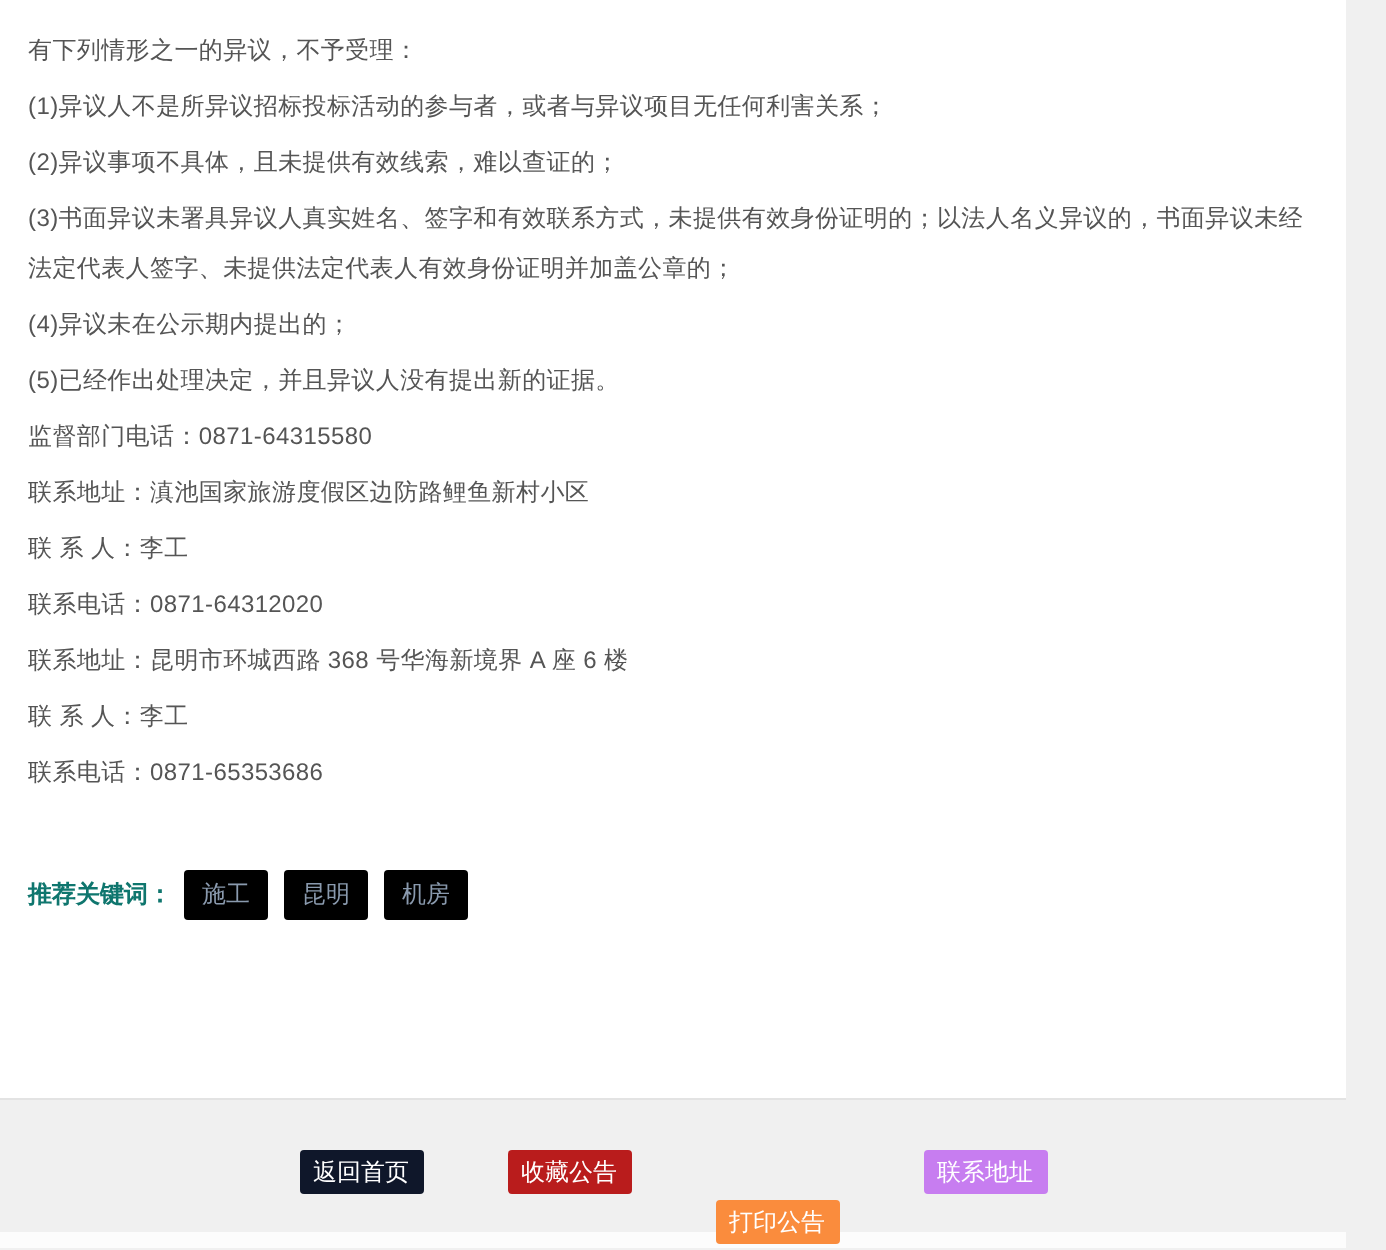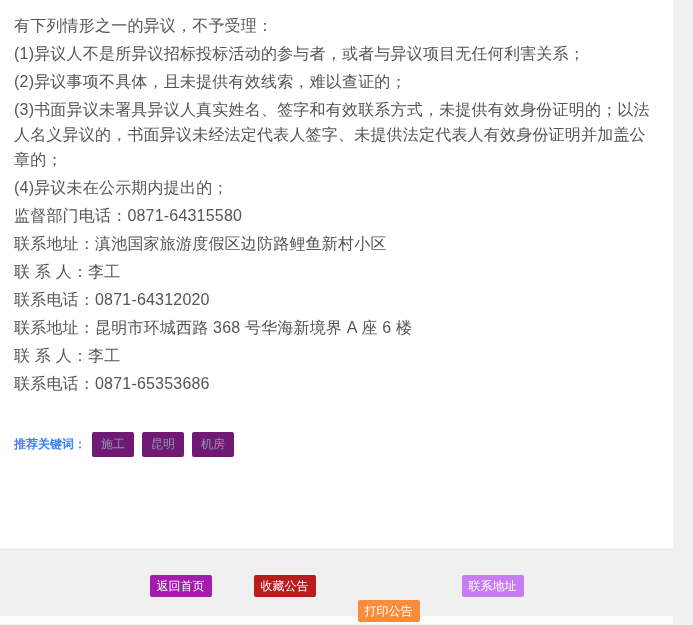--- a/index.html
+++ b/index.html
@@ -10,43 +10,43 @@
     overflow: hidden;
   }
   .article-card {
     width: 673px; height: 550px;
     background: #ffffff;
     border-bottom: 1px solid #e3e3e3;
     padding: 13px 16px 0 14px;
     overflow: hidden;
   }
   .article-card p {
-    font-size: 16px;
+    font-size: 12px;
     line-height: 25px;
     color: #555555;
     margin-bottom: 3px;
     letter-spacing: 0.2px;
   }
   .red { color: #e8463f; }
   .keywords-row {
     margin-top: 36px;
     display: flex;
     align-items: center;
   }
   .keywords-label {
     font-size: 12px;
     font-weight: bold;
-    color: #3b82f6;
+    color: #0f766e;
     margin-right: 6px;
   }
   .keyword-tag {
     display: inline-block;
     padding: 4px 9px;
     margin-right: 8px;
-    background: #701a75;
+    background: #000000;
     color: #8a9aae;
     font-size: 12px;
     border-radius: 2px;
     text-decoration: none;
     cursor: pointer;
   }
   .footer-band {
     width: 673px; height: 66px;
     padding-top: 25px;
     display: flex;
@@ -72,39 +72,40 @@
 </style>
 </head>
 <body>
 
 <div class="article-card">
   <p>有下列情形之一的异议，不予受理：</p>
   <p>(1)异议人不是所异议招标投标活动的参与者，或者与异议项目无任何利害关系；</p>
   <p>(2)异议事项不具体，且未提供有效线索，难以查证的；</p>
   <p>(3)书面异议未署具异议人真实姓名、签字和有效联系方式，未提供有效身份证明的；以法人名义异议的，书面异议未经法定代表人签字、未提供法定代表人有效身份证明并加盖公章的；</p>
   <p>(4)异议未在公示期内提出的；</p>
+  <p>(5)已经作出处理决定，并且异议人没有提出新的证据。</p>
 
   <p>监督部门电话：0871-64315580</p>
 
   <p>联系地址：滇池国家旅游度假区边防路鲤鱼新村小区</p>
   <p>联 系 人：李工</p>
   <p>联系电话：0871-64312020</p>
 
   <p>联系地址：昆明市环城西路 368 号华海新境界 A 座 6 楼</p>
   <p>联 系 人：李工</p>
   <p>联系电话：0871-65353686</p>
 
   <div class="keywords-row">
     <span class="keywords-label">推荐关键词：</span>
     <a class="keyword-tag">施工</a>
     <a class="keyword-tag">昆明</a>
     <a class="keyword-tag">机房</a>
   </div>
 </div>
 
 <div class="footer-band">
-  <button class="action-button" style="background-color: #a21caf;">返回首页</button>
+  <button class="action-button" style="background-color: #0f172a;">返回首页</button>
   <button class="action-button" style="background-color: #b91c1c;">收藏公告</button>
   <button class="action-button" style="background-color: rgb(250, 140, 61); margin-top: 25px;">打印公告</button>
   <button class="action-button" style="background-color: rgb(199, 125, 240);">联系地址</button>
 </div>
 
 <div class="bottom-card"></div>
 
 </body></html>

